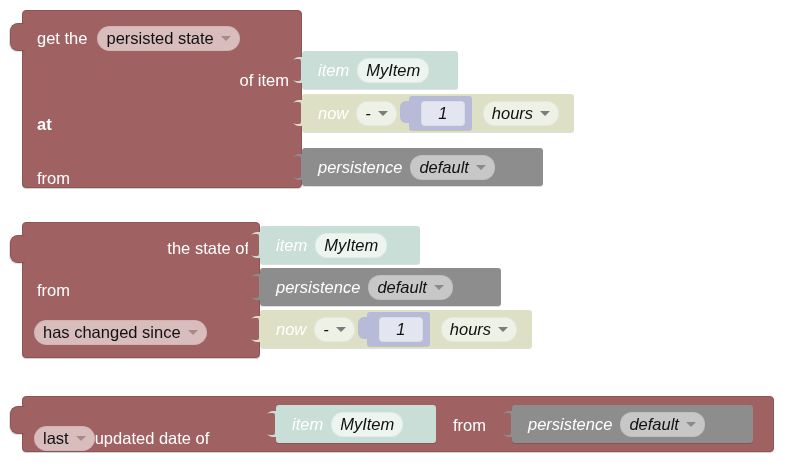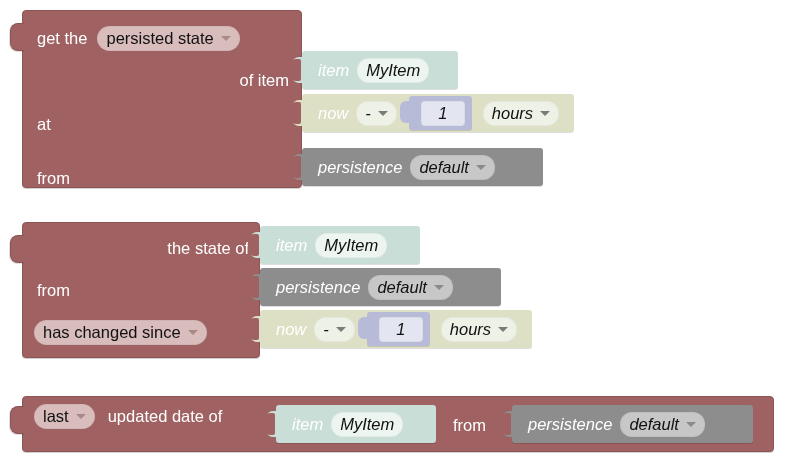--- a/index.html
+++ b/index.html
@@ -152,21 +152,21 @@
     </div>
 
     <div class="row" style="left:14px;top:8px;">
       <span class="rowlabel">get the</span>
       <span class="field lightpink" style="margin-left:10px;">
         <span>persisted state</span>
         <i class="caret"></i>
       </span>
     </div>
 
-    <div class="row" style="left:14px;top:94px;">
+    <div class="row" style="left:14px;top:94px;font-weight:bold;">
       <span class="rowlabel">at</span>
     </div>
 
     <div class="row" style="left:14px;top:148px;">
       <span class="rowlabel">from</span>
     </div>
   </div>
 
   <div class="inner c-item" style="left:302px;top:51px;width:156px;">
     <span class="tab t-item" style="left:-10px;top:6px;"></span>
@@ -255,26 +255,26 @@
     </span>
     <span class="field" style="margin-left:11px;">
       <span>hours</span>
       <i class="caret"></i>
     </span>
   </div>
 
   <div class="blk maroon" style="left:22px;top:396px;width:752px;height:56px;">
     <div class="outplug" style="top:9px;"></div>
 
-    <div class="row" style="left:11px;top:0;text-align:right;">
+    <div class="row" style="left:11px;top:22px;text-align:right;">
       <span class="field lightpink">
         <span>last</span>
         <i class="caret"></i>
       </span>
-      <span class="rowlabel" style="margin-left:13px;">updated date of</span>
+      <span class="rowlabel" style="">updated date of</span>
     </div>
 
     <div class="row" style="left:430px;top:9px;">
       <span class="rowlabel">from</span>
     </div>
   </div>
 
   <div class="inner c-item" style="left:276px;top:405px;width:160px;">
     <span class="tab t-item" style="left:-10px;top:6px;"></span>
     <span class="socket s-maroon"></span>

